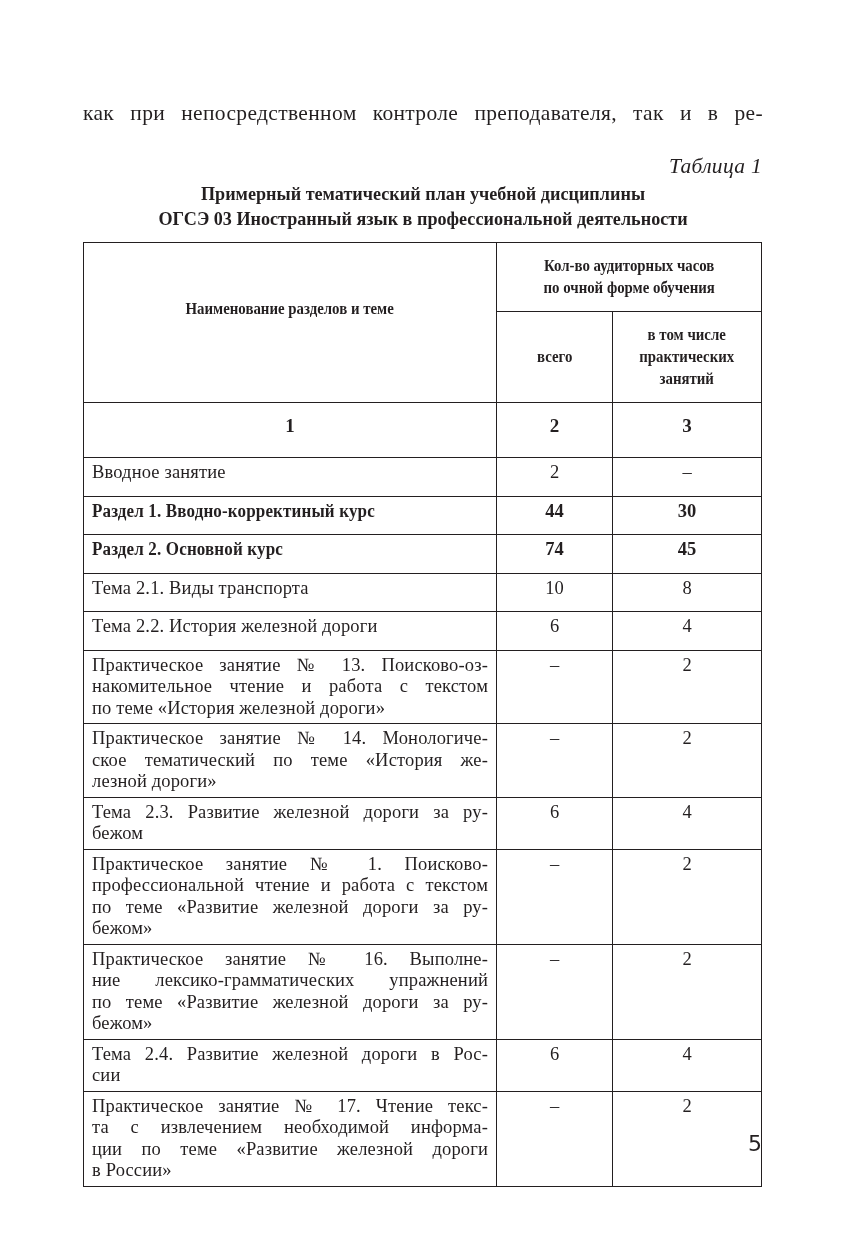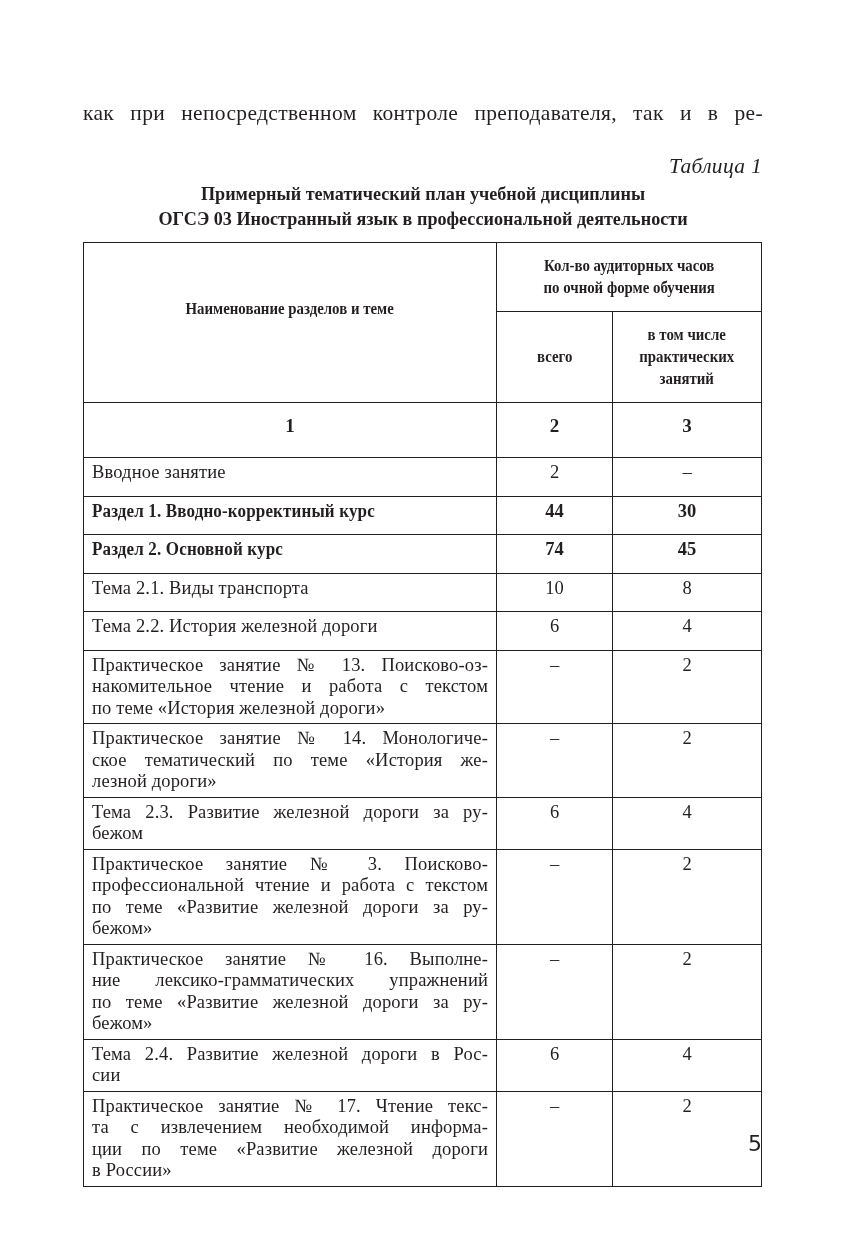--- a/index.html
+++ b/index.html
@@ -134,21 +134,21 @@
       <tr>
         <td class="name">
           <span class="l j">Тема  2.3.  Развитие железной дороги за ру-</span>
           <span class="l">бежом</span>
         </td>
         <td class="val">6</td>
         <td class="val">4</td>
       </tr>
       <tr>
         <td class="name">
-          <span class="l j">Практическое  занятие  № 3. Поисково-</span>
+          <span class="l j">Практическое  занятие  № 1. Поисково-</span>
           <span class="l j">профессиональной чтение и работа с текстом</span>
           <span class="l j">по теме «Развитие железной дороги за ру-</span>
           <span class="l">бежом»</span>
         </td>
         <td class="val">–</td>
         <td class="val">2</td>
       </tr>
       <tr>
         <td class="name">
           <span class="l j">Практическое  занятие  № 16. Выполне-</span>

